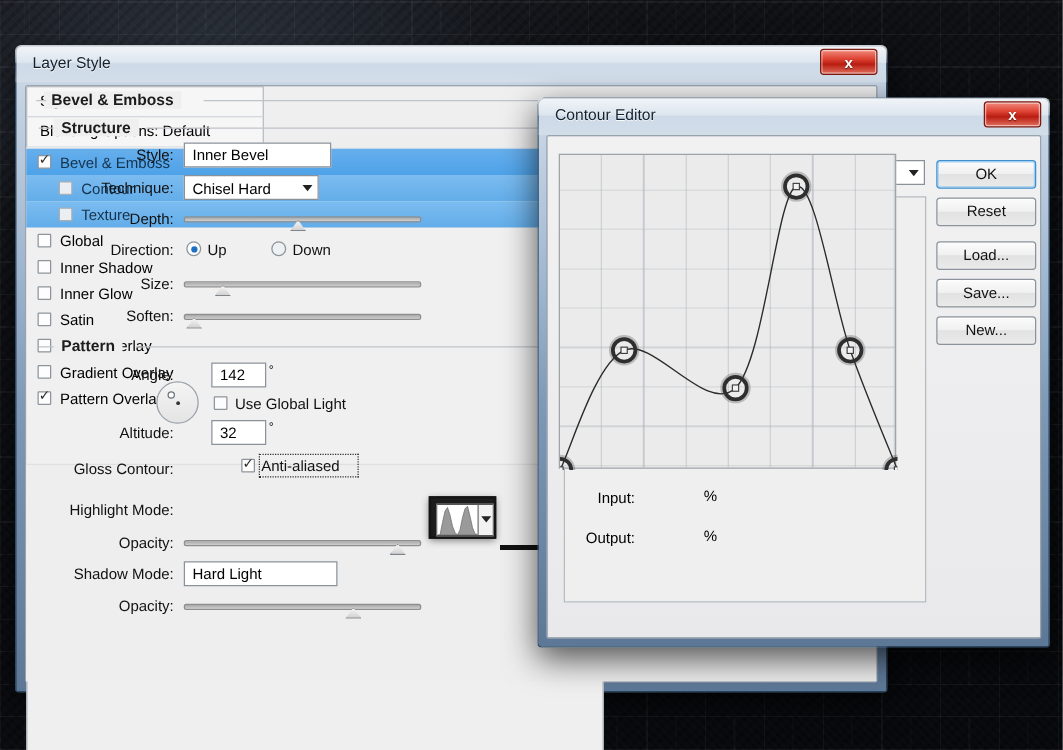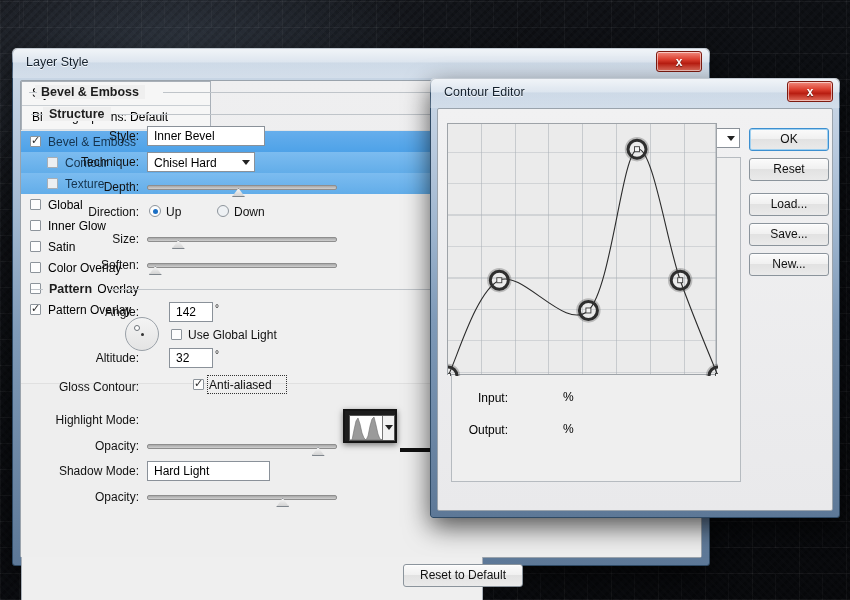--- a/index.html
+++ b/index.html
@@ -65,21 +65,21 @@
   .closebtn {
     position:absolute; top:3px; width:46px; height:21px; border-radius:3px;
     background:linear-gradient(180deg,#f08b7e 0%,#de4232 38%,#b81d11 60%,#e2705f 100%);
     border:1px solid #7d1b10; box-shadow:0 0 0 1px rgba(255,255,255,.55) inset;
     color:#fff; font-size:12px; font-weight:bold; text-align:center; line-height:20px;
     text-shadow:0 1px 1px rgba(0,0,0,.55); cursor:pointer;
   }
   .body-area { position:absolute; border:1px solid #8f9ba6; background:#f0f0f0; }
 
   
-  #layerStyle { left:12px; top:36px; width:698px; height:518px;margin-top:12px; }
+  #layerStyle { left:12px; top:36px; width:698px; height:518px; }
   #lsBody { left:8px; top:32px; right:8px; bottom:8px;
             background:linear-gradient(180deg,#efeff0,#e8e8ea);
             border:1px solid #9aa3ac; border-radius:2px; }
 
   #stylesPanel { left:22px; top:12px; width:190px; height:468px;
                  background:#f2f2f2; border:1px solid #a9b0b8; }
   .styles-head { height:24px; line-height:23px; padding-left:10px; font-size:12px;
                  background:#f6f6f6; border-bottom:1px solid #c9ced3; }
   .blend-row { height:24px; line-height:23px; padding-left:10px; font-size:12px;
                background:#f6f6f6; border-bottom:1px solid #dde1e5; }
@@ -206,20 +206,24 @@
           <div class="fx-row sel sub">
             <span class="cbx dim"></span>
             <span>Texture</span>
           </div>
           <div class="fx-row">
             <span class="cbx"></span>
             <span>Global</span>
           </div>
           <div class="fx-row">
             <span class="cbx"></span>
+            <span>Inner Shadow</span>
+          </div>
+          <div class="fx-row">
+            <span class="cbx"></span>
             <span>Inner Glow</span>
           </div>
           <div class="fx-row">
             <span class="cbx"></span>
             <span>Satin</span>
           </div>
           <div class="fx-row">
             <span class="cbx"></span>
             <span>Color Overlay</span>
           </div>
@@ -315,21 +319,20 @@
       <div class="lbl" style="left:6px; top:383px; width:112px;">Shadow Mode:</div>
       <div class="txtfield" style="left:126px; top:380px; width:123px;">Hard Light</div>
 
       <div class="lbl" style="left:20px; top:409px; width:98px;">Opacity:</div>
       <div class="sl-wrap" style="left:126px; top:406px; width:190px;">
         <div class="slider" style="left:0; width:190px;"></div>
         <div class="knob" id="knobSOp" style="left: 129.21px;"></div>
       </div>
     </div>
 
-    <div class="btn" style="left:382px; top:483px; width:120px;">Reset to Default</div>
   </div>
 
   <div id="glossBox">
     <div id="glossInner">
       <div id="glossThumb">
         <svg width="33" height="24" viewBox="0 0 33 24">
           <path d="M0,24 L2,24 L4,14 L6,5 L8,2 L10,8 L12,17 L14,22 L16,24 L18,20 L20,10 L22,3 L24,1 L26,9 L28,18 L30,23 L33,24 Z" fill="#9a9a9a" stroke="#6d6d6d" stroke-width="0.6"></path>
         </svg>
       </div>
       <div style="position:relative;width:13px;height:100%;border-left:1px solid #777;background:#f2f2f2;">

